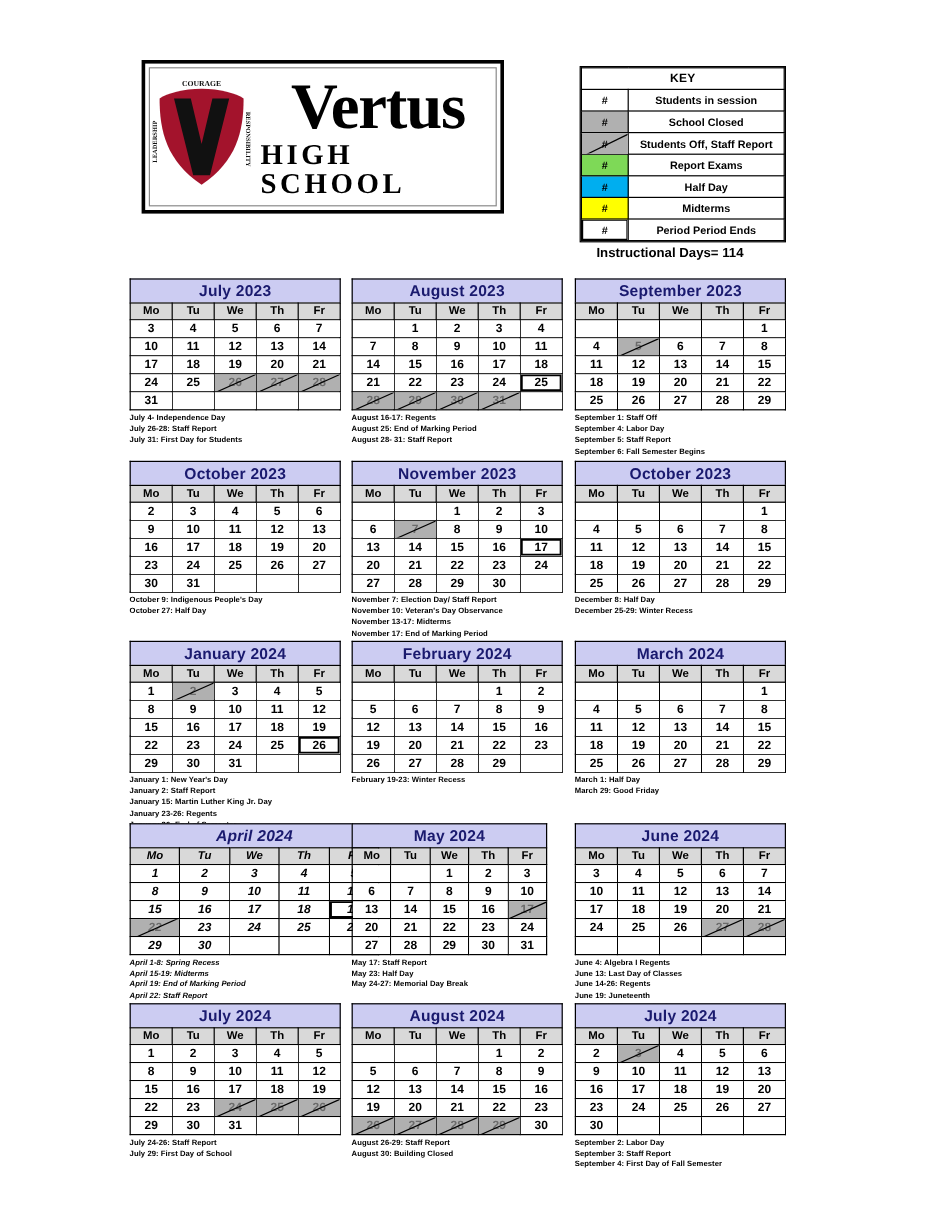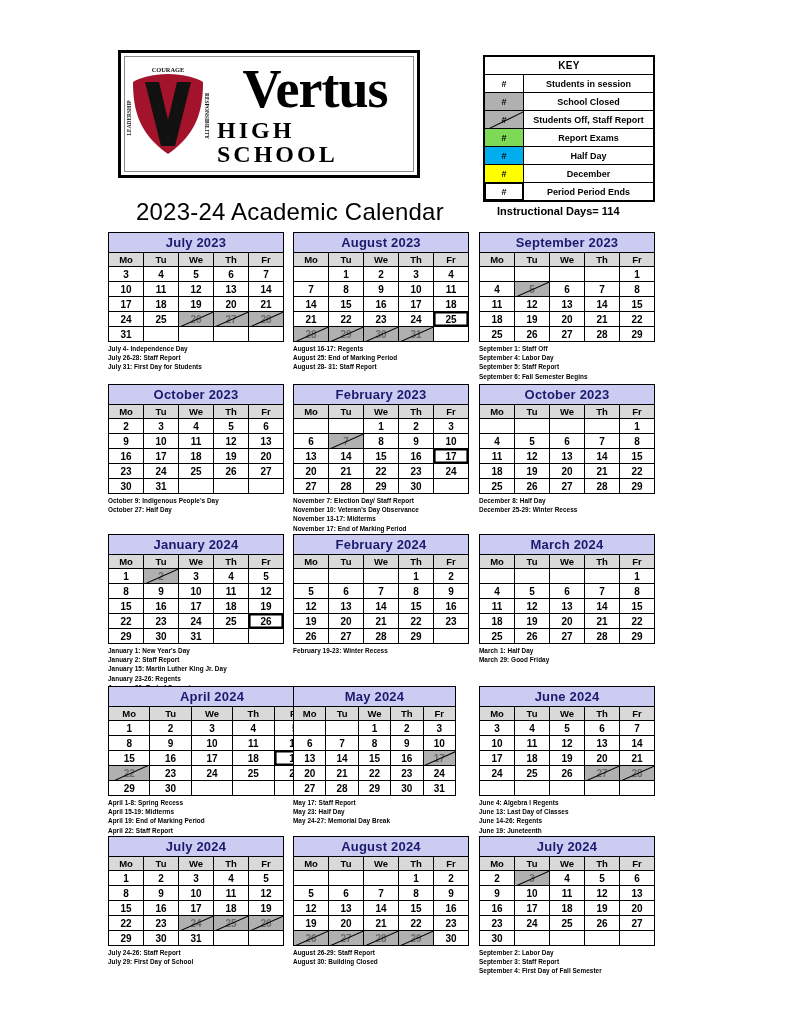--- a/index.html
+++ b/index.html
@@ -118,21 +118,20 @@
             </g>
           </svg>
         </div>
         <div class="wordmark">
           <div class="w1">Vertus</div>
           <div class="w2">HIGH SCHOOL</div>
         </div>
       </div>
     </div>
 
-    <div class="cal-title">2023-24 Academic Calendar</div>
 
     <div class="key">
       <table>
         <tbody>
           <tr>
             <td colspan="2" class="kh">KEY</td>
           </tr>
         <tr>
               <td class="sw c-white">#</td>
               <td>Students in session</td>
@@ -148,21 +147,21 @@
             <tr>
               <td class="sw c-green">#</td>
               <td>Report Exams</td>
             </tr>
             <tr>
               <td class="sw c-blue">#</td>
               <td>Half Day</td>
             </tr>
             <tr>
               <td class="sw c-yellow">#</td>
-              <td>December</td>
+              <td>Midterms</td>
             </tr>
             <tr>
               <td class="sw c-mpe">#</td>
               <td>Period Period Ends</td>
             </tr>
           </tbody>
       </table>
     </div>
 
     <div class="instr-days">Instructional Days= 114</div>
@@ -388,21 +387,21 @@
             </tr>
           </tbody>
         </table>
         <div class="notes">
           <div>October 9: Indigenous People's Day</div>
           <div>October 27: Half Day</div>
         </div>
       </div>
       <div class="month" style="position: absolute; left: 293px; top: 152px; width: 176px;">
         <table>
-          <caption>February 2023</caption>
+          <caption>November 2023</caption>
           <thead>
             <tr>
               <th>Mo</th>
               <th>Tu</th>
               <th>We</th>
               <th>Th</th>
               <th>Fr</th>
             </tr>
           </thead>
           <tbody>
@@ -666,21 +665,21 @@
               <td class="c-white">28</td>
               <td class="c-gray">29</td>
             </tr>
           </tbody>
         </table>
         <div class="notes">
           <div>March 1:  Half Day</div>
           <div>March 29: Good Friday</div>
         </div>
       </div>
-      <div class="month" style="position: absolute; left: 108px; top: 454px; width: 208px;">
+      <div class="month" style="position: absolute; left: 108px; top: 454px; width: 208px; font-style: italic;">
         <table>
           <caption>April 2024</caption>
           <thead>
             <tr>
               <th>Mo</th>
               <th>Tu</th>
               <th>We</th>
               <th>Th</th>
               <th>Fr</th>
             </tr>

